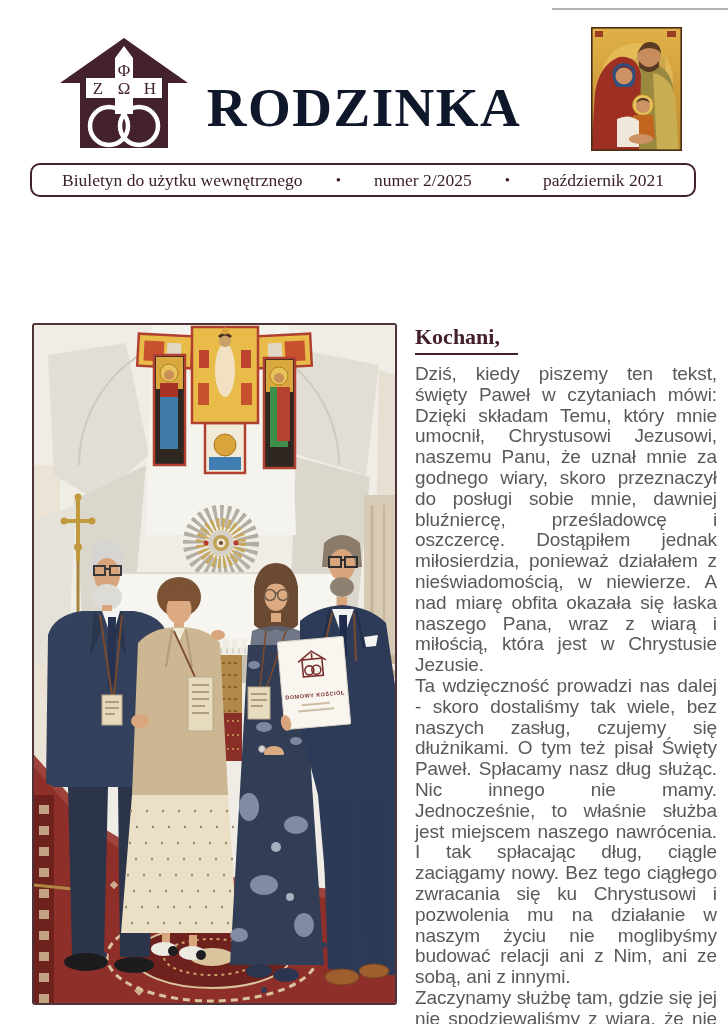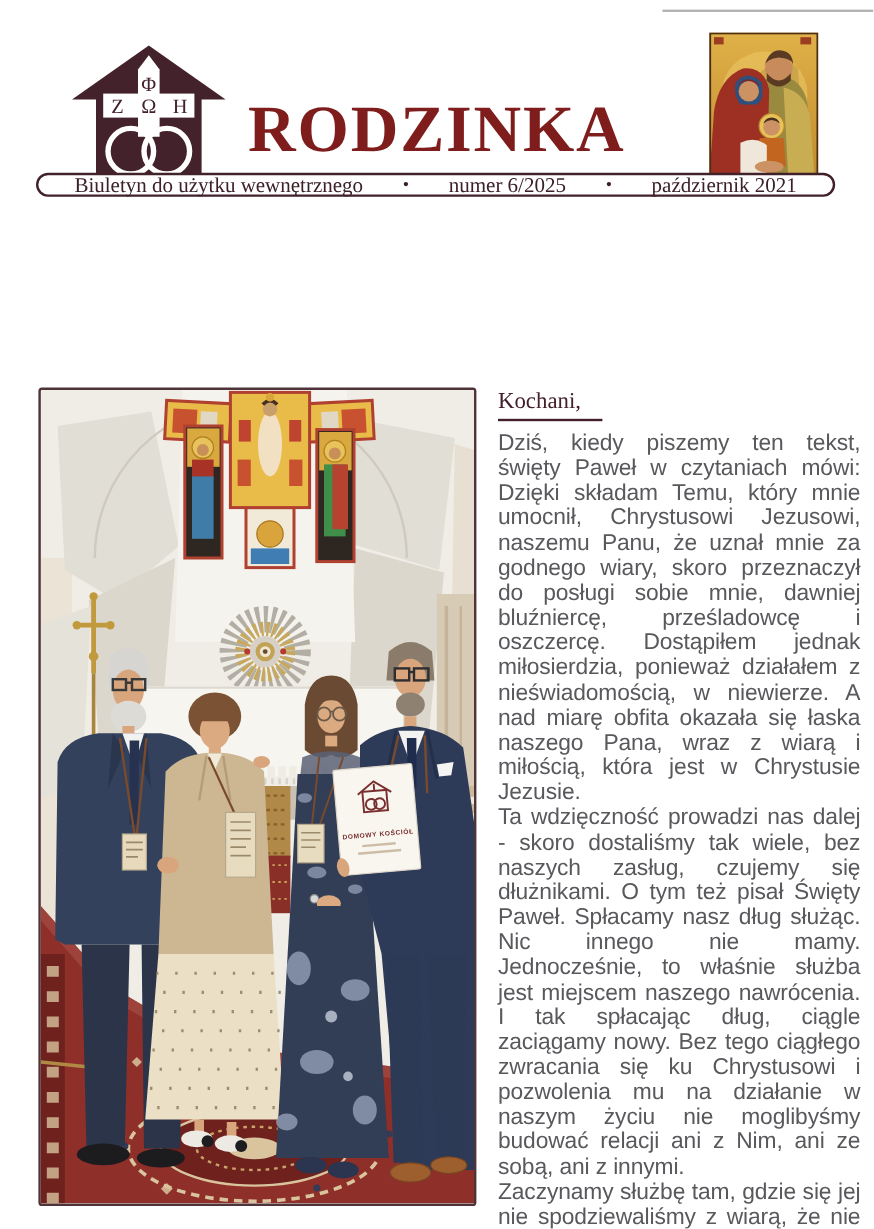--- a/index.html
+++ b/index.html
@@ -15,47 +15,47 @@
     position: absolute; left: 552px; top: 8px;
     width: 176px; height: 2px;
     background: #9b9b9b; opacity: .75;
   }
   .logo-svg { position: absolute; left: 58px; top: 36px; }
   .masthead-title {
     position: absolute; left: 0; right: 0; top: 80px;
     margin: 0; text-align: center;
     font-family: "Liberation Serif", serif;
     font-size: 55px; line-height: 1; font-weight: bold;
-    letter-spacing: 1.5px; color: #7f1d1d;
+    letter-spacing: 1.5px; color: #0f172a;
   }
   .holy-icon-svg { position: absolute; left: 591px; top: 27px; }
   .info-bar {
-    position: absolute; left: 30px; top: 144px;
-    width: 666px; height: 20px;
+    position: absolute; left: 30px; top: 163px;
+    width: 666px; height: 34px;
     border: 2px solid #41222b; border-radius: 10px;
     background: #fff;
     display: flex; align-items: center; justify-content: space-between;
     padding: 0 30px;
     font-size: 17.5px; color: #3c2028;
     z-index: 1;
   }
   .info-bar .dot { font-size: 15px; }
   .photo-frame {
     position: absolute; left: 32px; top: 323px;
     width: 365px; height: 682px;
     margin: 0; border: 2px solid #4e3338; border-radius: 3px;
     overflow: hidden; background: #efede6;
   }
   .article {
     position: absolute; left: 415px; top: 324px; width: 302px;
   }
   .article h2 {
     display: inline-block; margin: 0 0 9px 0;
     font-family: "Liberation Serif", serif;
-    font-size: 19px; font-weight: normal; color: #43202a;
+    font-size: 22px; font-weight: bold; color: #43202a;
     padding: 0 18px 3px 0;
     border-bottom: 2.5px solid #43202a;
   }
   .article p {
     margin: 0; text-align: justify;
     font-family: "Liberation Sans", sans-serif;
     font-size: 19px; line-height: 20.8px;
     color: #59585c; letter-spacing: -0.1px;
   }
 </style>
@@ -111,21 +111,21 @@
     <path d="M26 92 Q38 86 48 94 L48 120 L26 120 Z" fill="#efe8da"></path>
     <ellipse cx="50" cy="112" rx="12" ry="5" fill="#cd9263"></ellipse>
     <rect x="4" y="4" width="8" height="6" fill="#8a2018" opacity=".8"></rect>
     <rect x="76" y="4" width="9" height="6" fill="#8a2018" opacity=".8"></rect>
     <rect x="0.8" y="0.8" width="89.4" height="122.4" fill="none" stroke="#4a2d14" stroke-width="1.6"></rect>
   </svg>
 
   <div class="info-bar">
     <span>Biuletyn do użytku wewnętrznego</span>
     <span class="dot">•</span>
-    <span>numer 6/2025</span>
+    <span>numer 2/2025</span>
     <span class="dot">•</span>
     <span>październik 2021</span>
   </div>
 
   <figure class="photo-frame">
     <svg width="361" height="678" viewBox="0 0 361 678">
 
       <rect width="361" height="678" fill="#efede6"></rect>
       <rect x="0" y="140" width="26" height="330" fill="#eae1d2" opacity=".8"></rect>
       <polygon points="14,30 92,18 115,130 62,175 20,150" fill="#e1ded5"></polygon>

